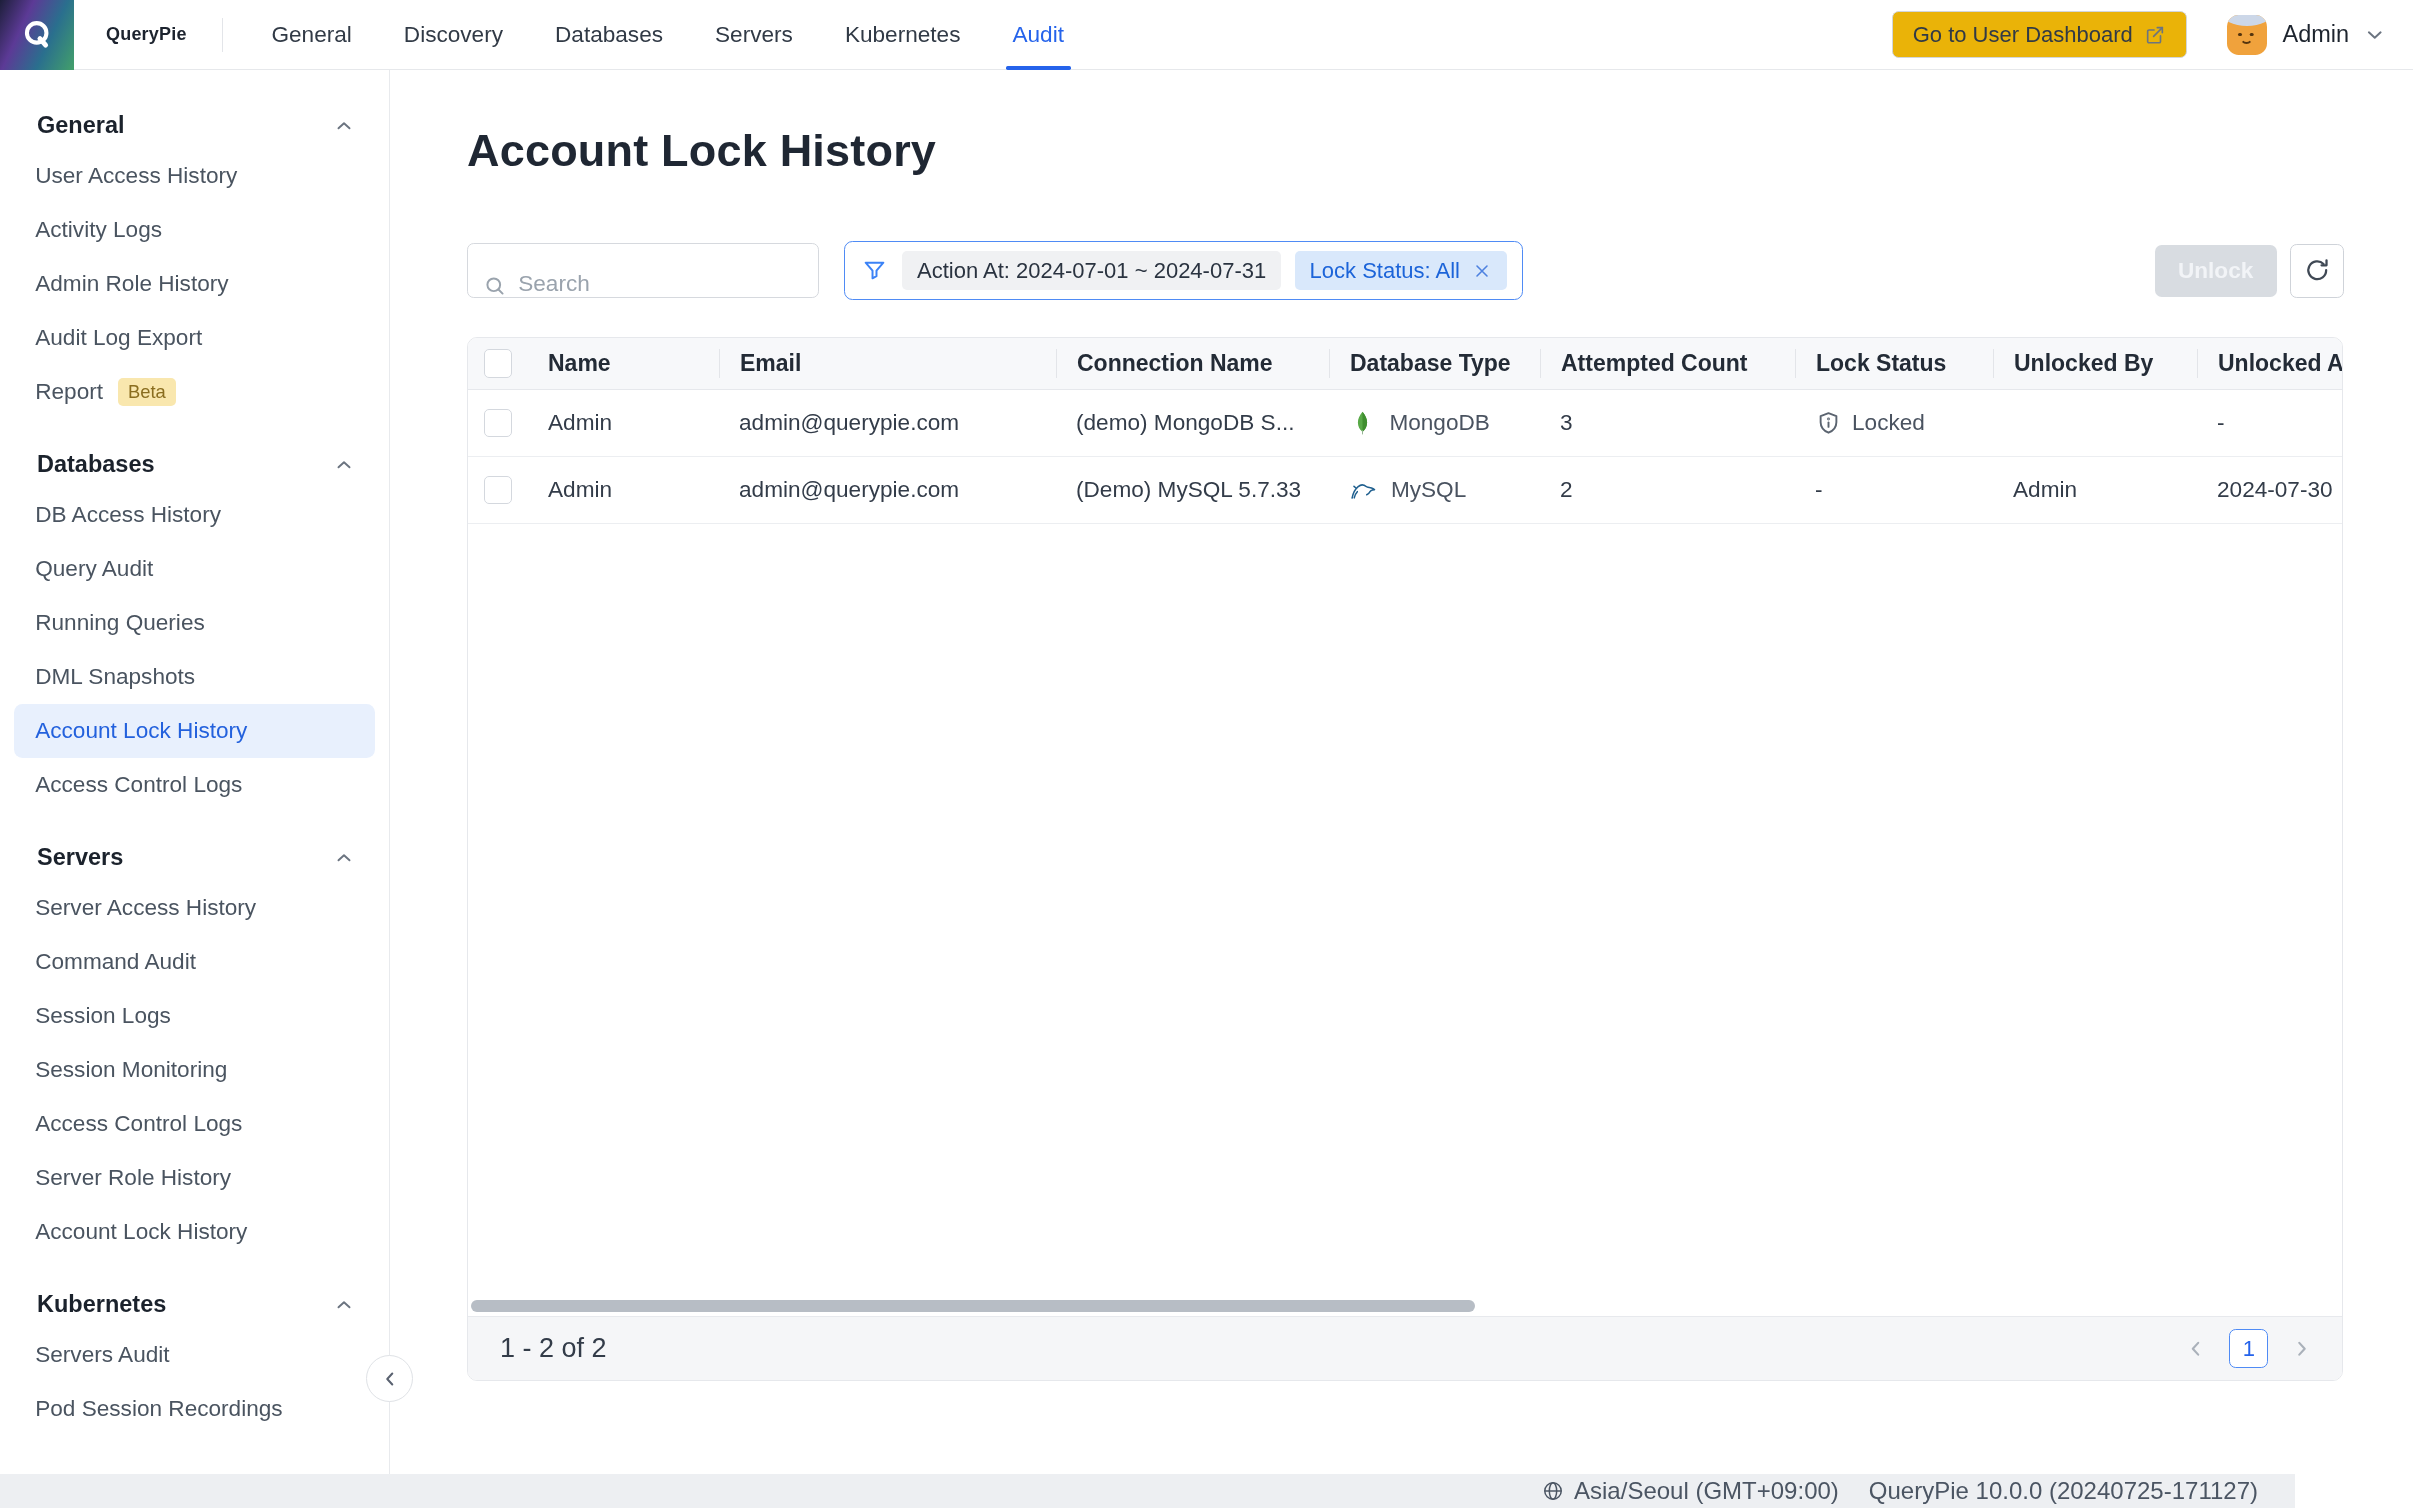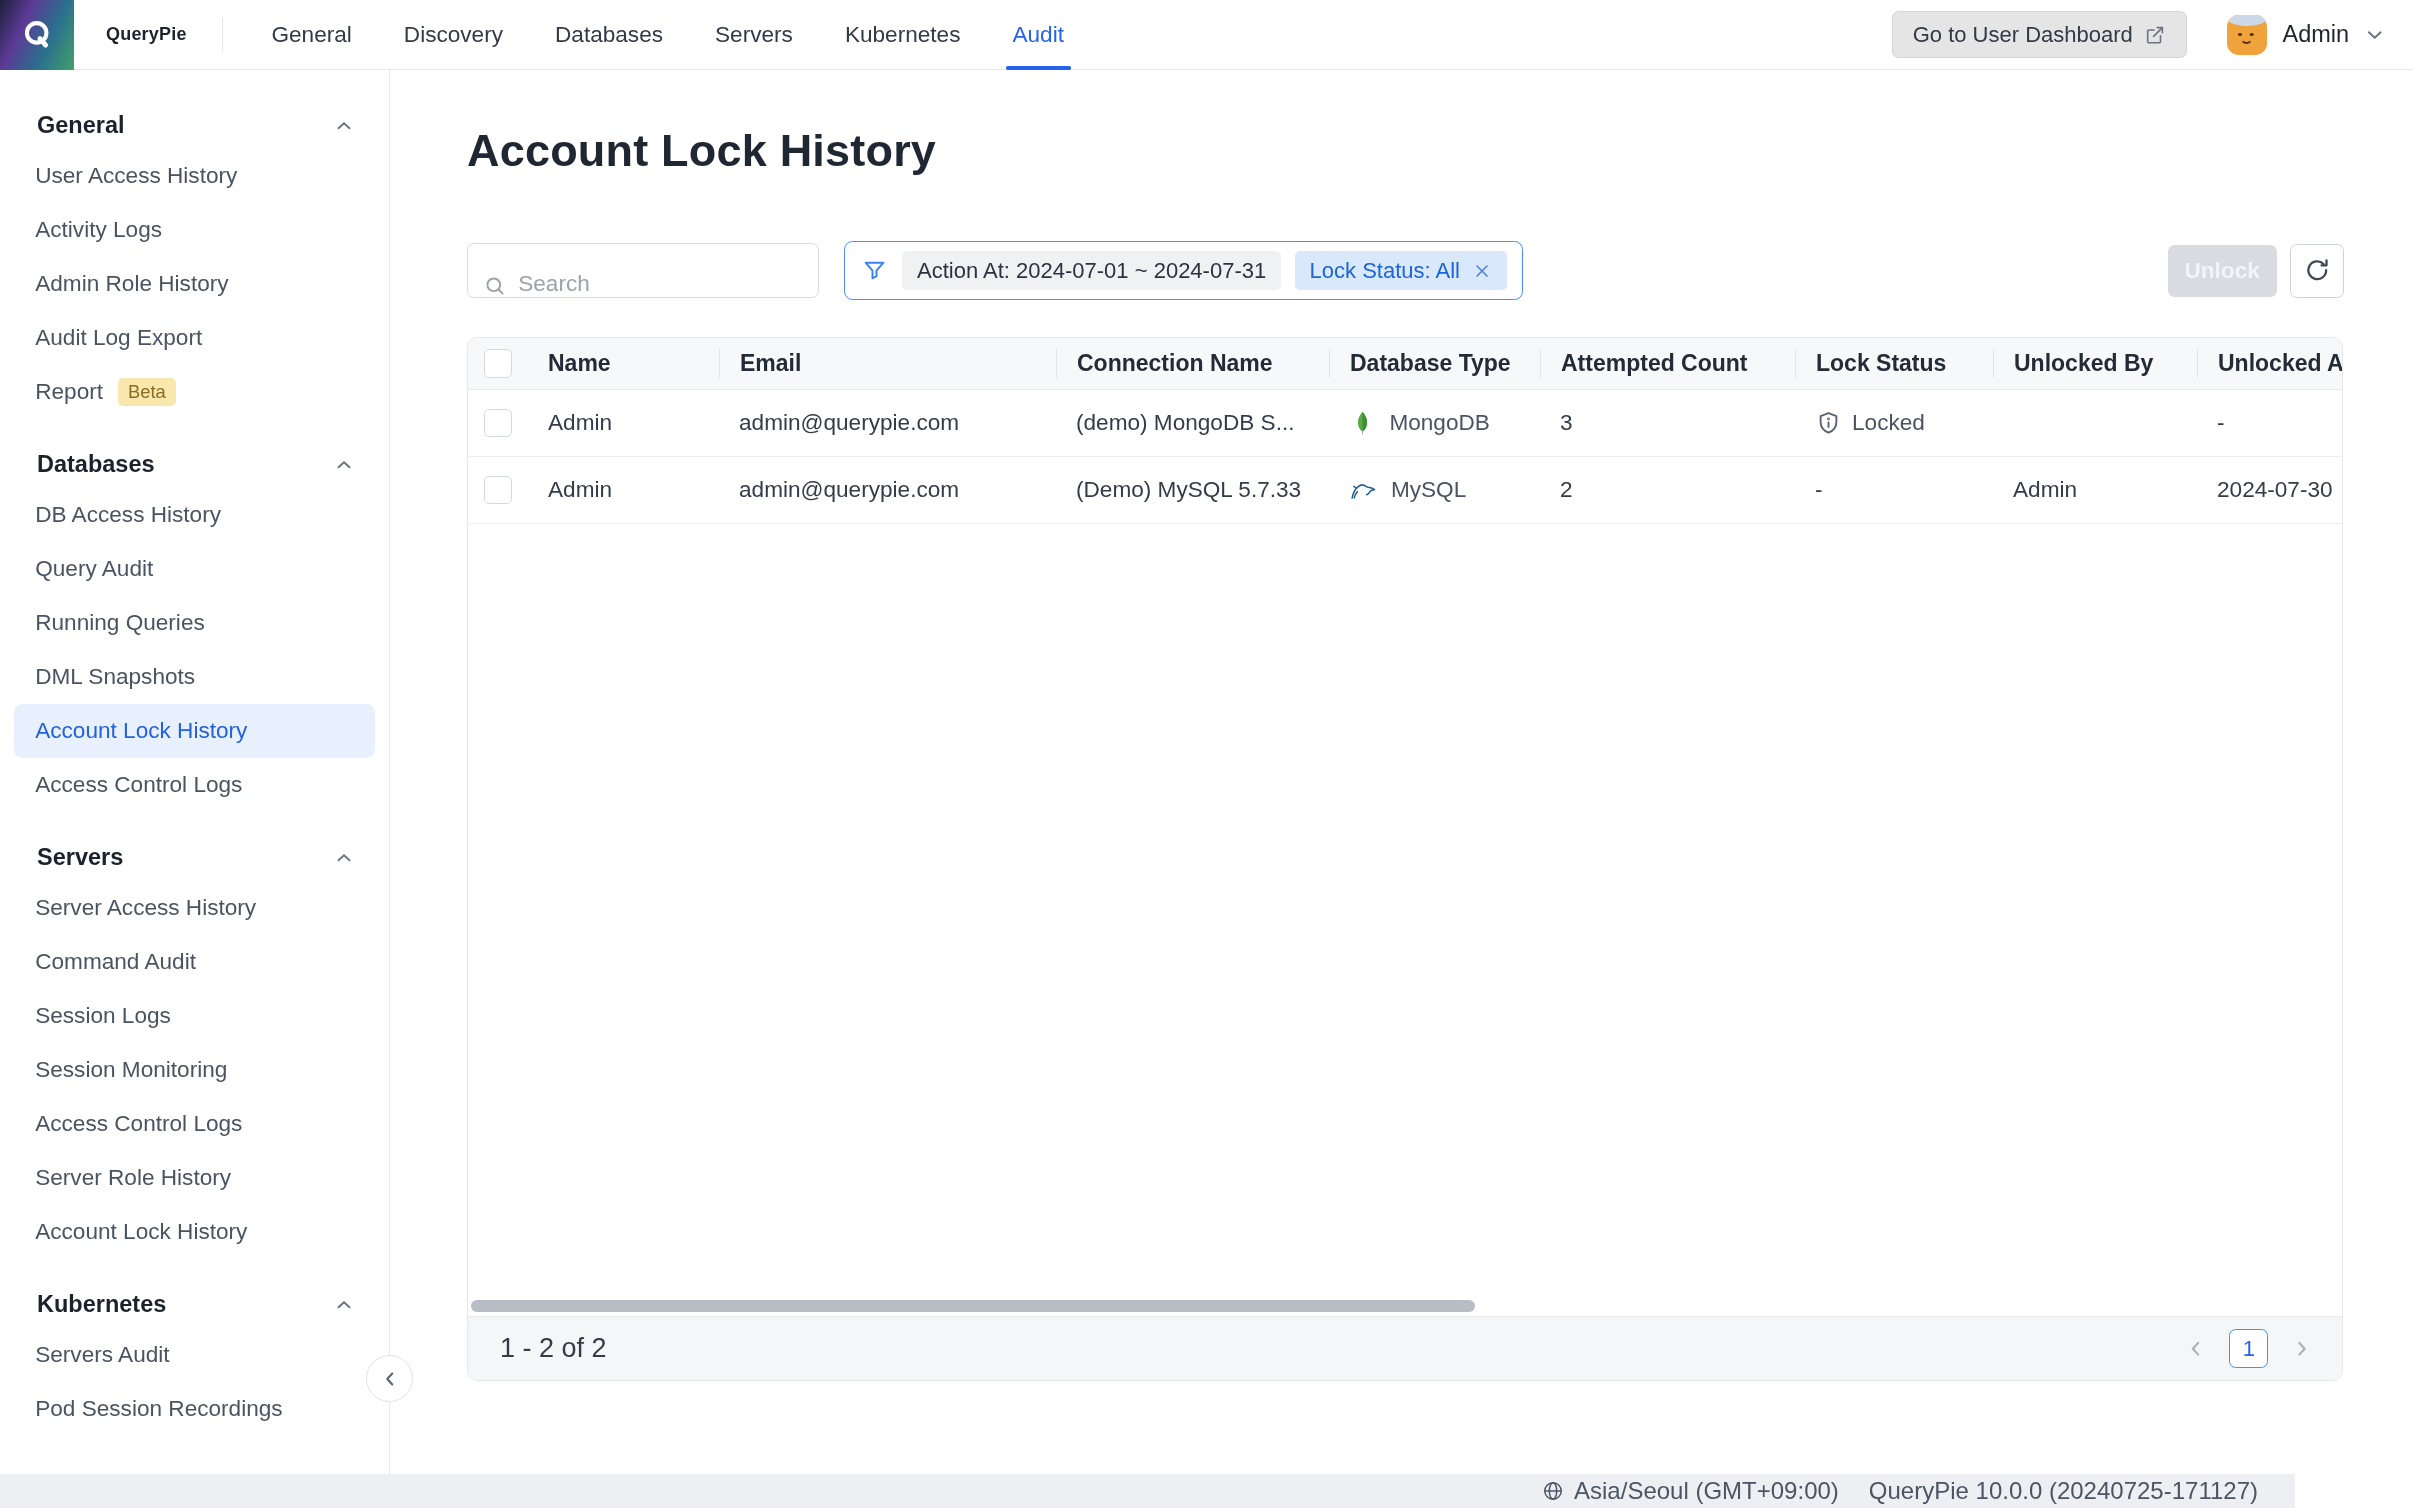--- a/index.html
+++ b/index.html
@@ -14,21 +14,21 @@
   .logo { width:74px; height:70px; flex:0 0 74px;
     background:linear-gradient(115deg,#1d1f3a 0%,#5c3a96 32%,#2a6f8e 64%,#43a06a 100%);
     display:flex; align-items:center; justify-content:center; }
   .brand { font-size:18px; font-weight:700; color:#1c232e; margin-left:32px; letter-spacing:0.2px; }
   .topdiv { width:0.8px; height:34px; background:#e3e5e9; margin-left:35px; }
   .nav { display:flex; align-items:center; height:70px; margin-left:49px; gap:52px; }
   .nav-item { font-size:22.6px; color:#313a46; height:70px; line-height:70px; position:relative; cursor:pointer; white-space:nowrap; }
   .nav-item.active { color:#2563eb; font-weight:500; }
   .nav-item.active::after { content:""; position:absolute; left:-6.7px; right:-6.7px; bottom:0; height:3.4px; background:#2563eb; border-radius:1.7px; }
   .topbar-right { margin-left:auto; display:flex; align-items:center; padding-right:27px; }
-  .dash-btn { display:flex; align-items:center; gap:11.7px; border:0.8px solid #d2d6db; background:#e5e5e5;
+  .dash-btn { display:flex; align-items:center; gap:11.7px; border:0.8px solid #d2d6db; background:#eab308;
     border-radius:6.7px; height:47px; padding:0 20px; font-size:22px; color:#313a46; cursor:pointer;
     font-family:inherit; }
   .avatar { width:40px; height:40px; border-radius:11.7px; background:#f0a23c; margin-left:40px; position:relative; overflow:hidden; flex:0 0 40px;}
   .avatar::before { content:""; position:absolute; left:-5px; top:-13.4px; width:50px; height:25px; border-radius:50%; background:#ccd7e8; }
   .avatar::after { content:""; position:absolute; left:11px; top:18.4px; width:3.4px; height:3.4px; border-radius:50%;
     background:#55350e; box-shadow:11.7px 0 0 #55350e, 3.4px 6.7px 0 -0.8px transparent; }
   .avatar .smile { position:absolute; left:12.6px; top:22px; width:13.4px; height:7.5px; border:2px solid #55350e; border-top:none; border-left-color:transparent; border-right-color:transparent; border-radius:0 0 8.4px 8.4px; }
   .user-name { font-size:23.5px; color:#1d242e; margin:0 13.4px 0 15px; font-weight:500; }
   
   .sidebar { position:absolute; left:0; top:70px; width:390px; height:1405px; background:#fff;
@@ -51,21 +51,21 @@
   .search-box { width:352px; height:55px; border:0.8px solid #d6d9de; border-radius:6.7px; display:flex; align-items:flex-end; padding:0 15px; color:#8d949e; background:#fff; }
   .search-box input { border:none; outline:none; font-size:22.6px; color:#30394a; width:100%; margin-left:11.7px; font-family:inherit; }
   .search-box input::placeholder { color:#9aa3ad; }
   .filter-box { margin-left:25px; height:59px; border:1.7px solid #4f8bf5; border-radius:8.4px; display:flex; align-items:center; padding:0 15px 0 17px; gap:15px; background:#fff; }
   .funnel { color:#3b82f6; display:flex; }
   .chip { height:39px; display:flex; align-items:center; border-radius:5px; font-size:22px; padding:0 15px; white-space:nowrap; }
   .chip.gray { background:#f0f1f3; color:#2a3340; }
   .chip.blue { background:#d9e8fb; color:#1c64d9; }
   .chip .x { margin-left:11.7px; display:flex; color:#4d81e0; cursor:pointer; }
   .ctrl-spacer { flex:1; }
-  .unlock-btn { width:109px; height:52px; background:#d8dce1; color:#f2f4f7; border:none; border-radius:6.7px;
+  .unlock-btn { width:122px; height:52px; background:#d8dce1; color:#f2f4f7; border:none; border-radius:6.7px;
     font-size:22.6px; font-weight:600; font-family:inherit; cursor:default; }
   .refresh-btn { width:54px; height:54px; margin-left:13.4px; background:#fff; border:0.8px solid #cfd3d9; border-radius:6.7px;
     display:flex; align-items:center; justify-content:center; color:#3f4854; cursor:pointer; }
   
   .card { margin-top:37px; width:1876px; height:1044px; border:0.8px solid #e6e8ec; border-radius:10px;
     display:flex; flex-direction:column; overflow:hidden; background:#fff; }
   .t-header { display:flex; height:52px; background:#f7f8fa; border-bottom:0.8px solid #e6e8ec; align-items:center; flex:0 0 52px;}
   .t-header .cell { font-weight:700; color:#232b36; font-size:23px; display:flex; align-items:center; height:28.5px; border-left:0.8px solid #e3e5e9; padding-left:20px; overflow:hidden; white-space:nowrap; }
   .t-header .cell:first-child, .t-header .cell:nth-child(2) { border-left:none; }
   .t-row { display:flex; height:67px; border-bottom:0.8px solid #eceef1; align-items:center; flex:0 0 67px; }

